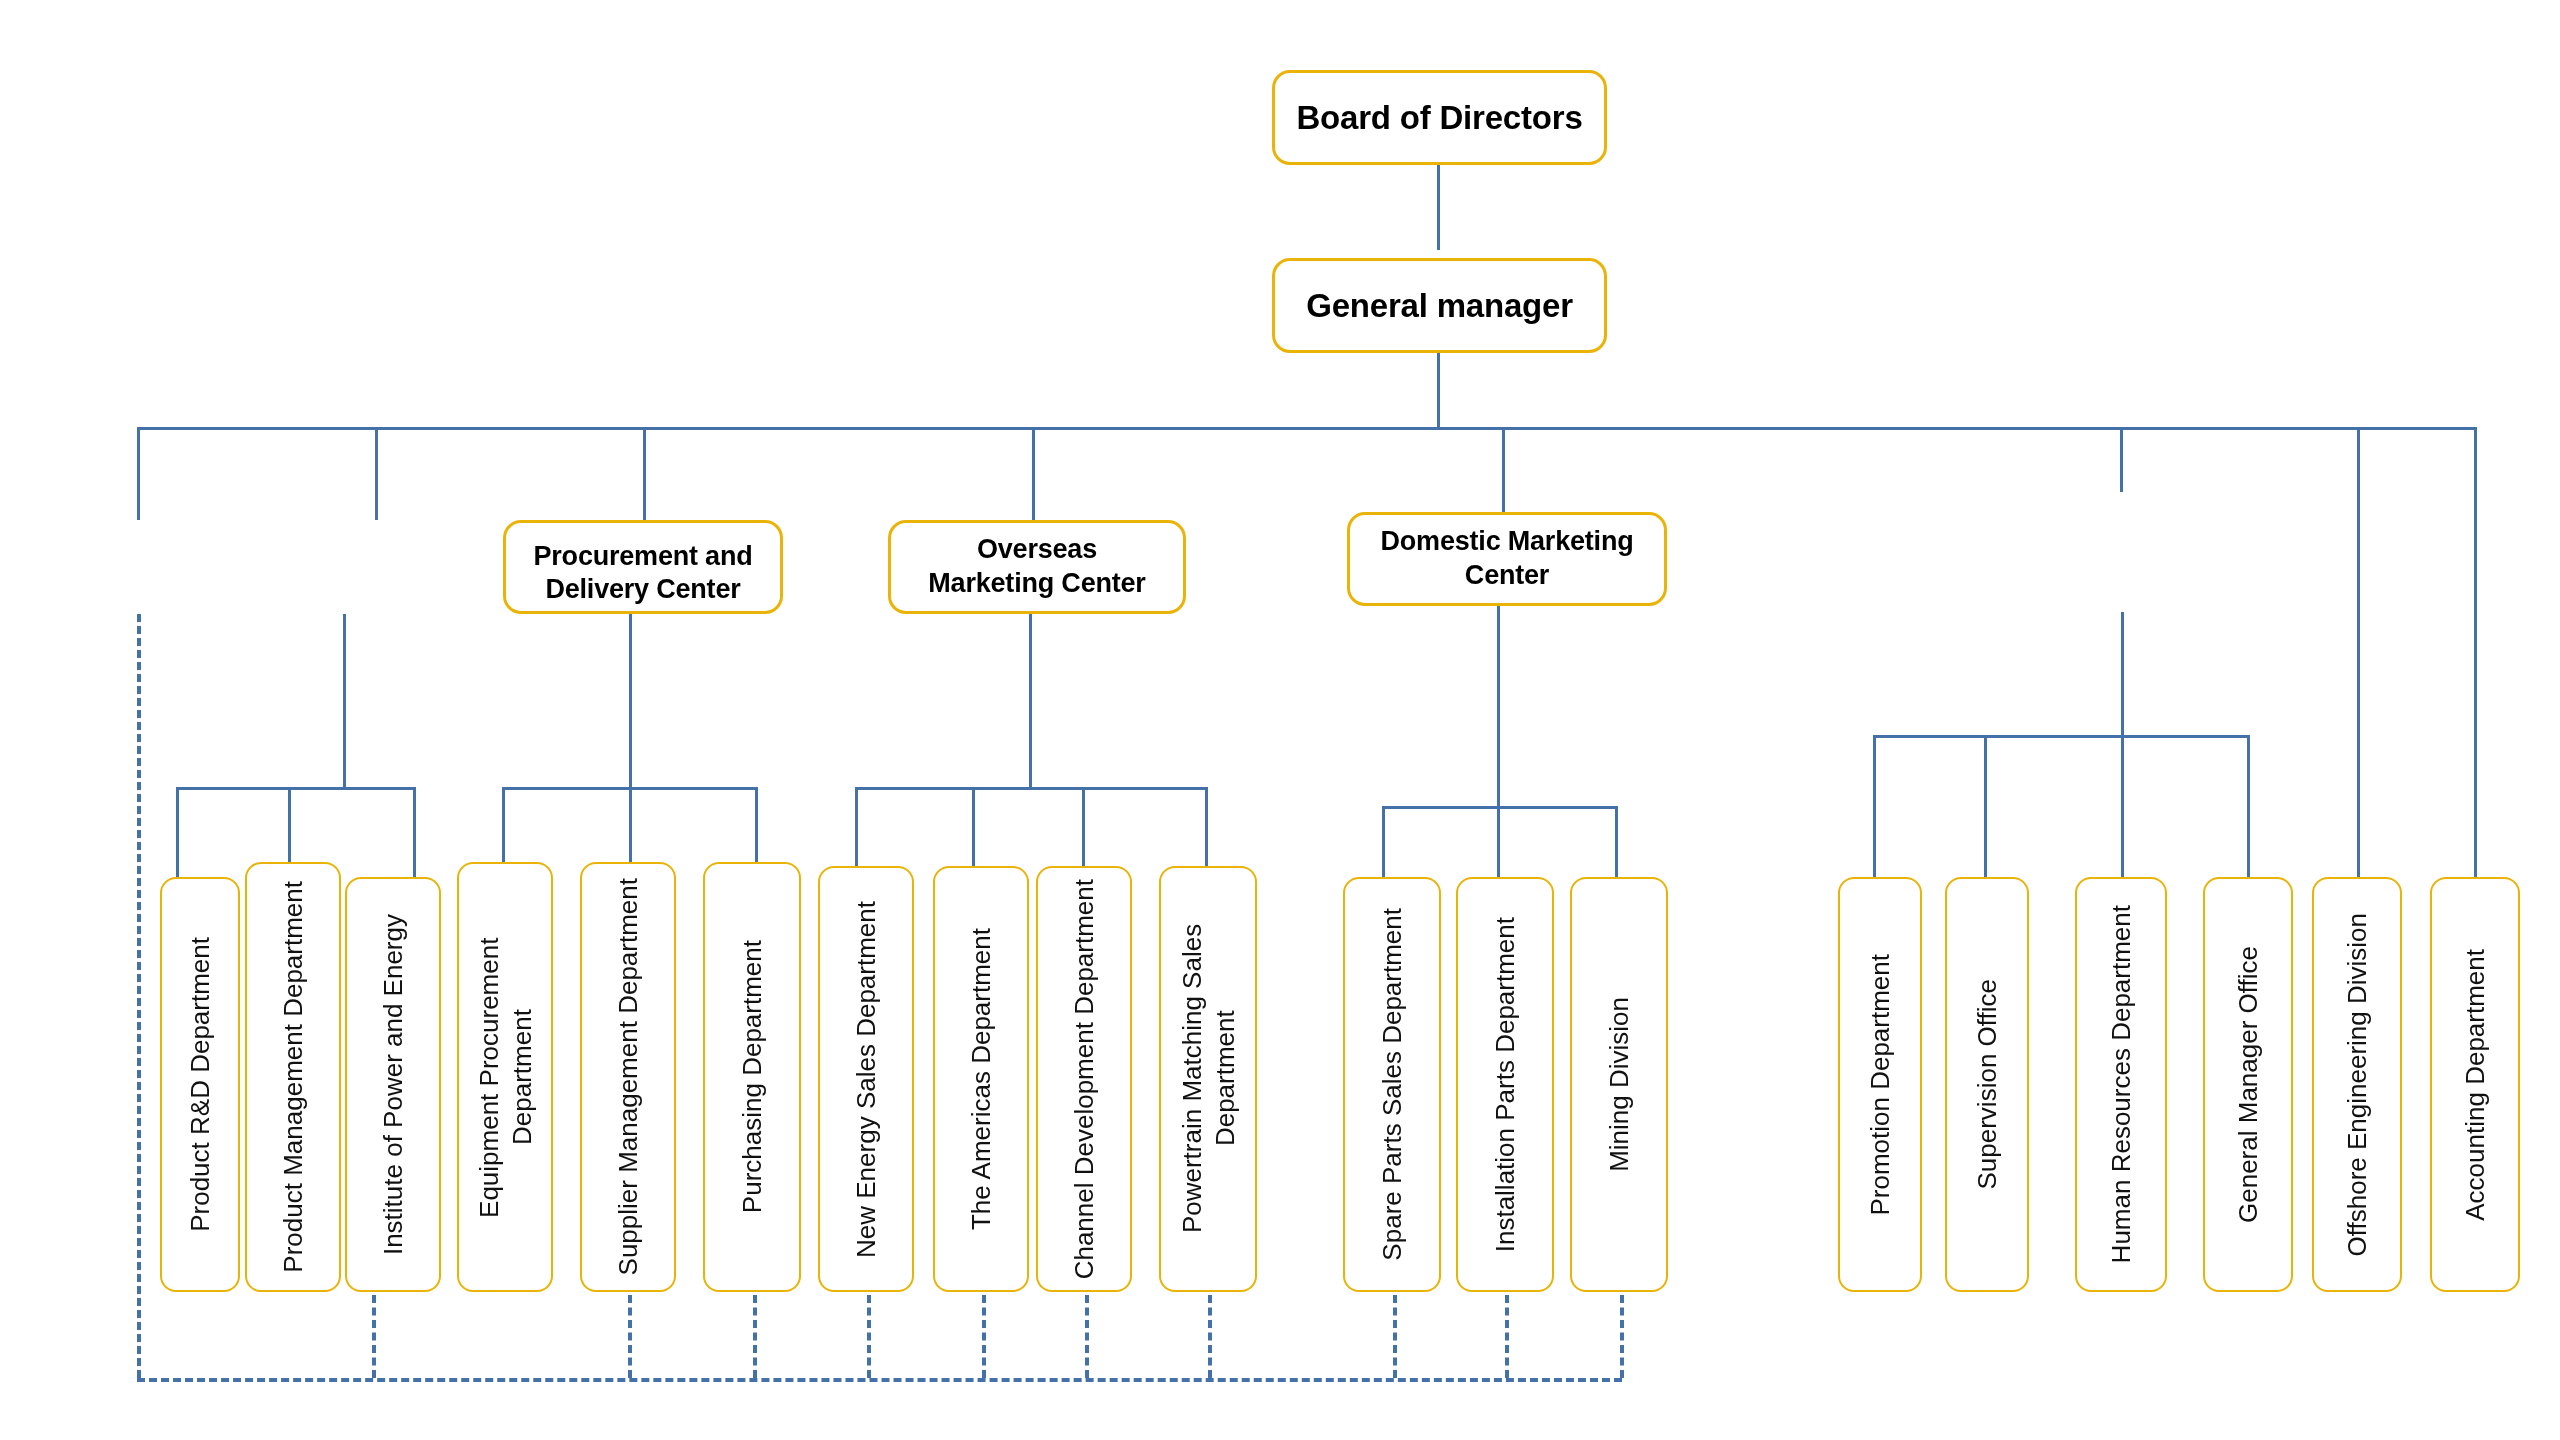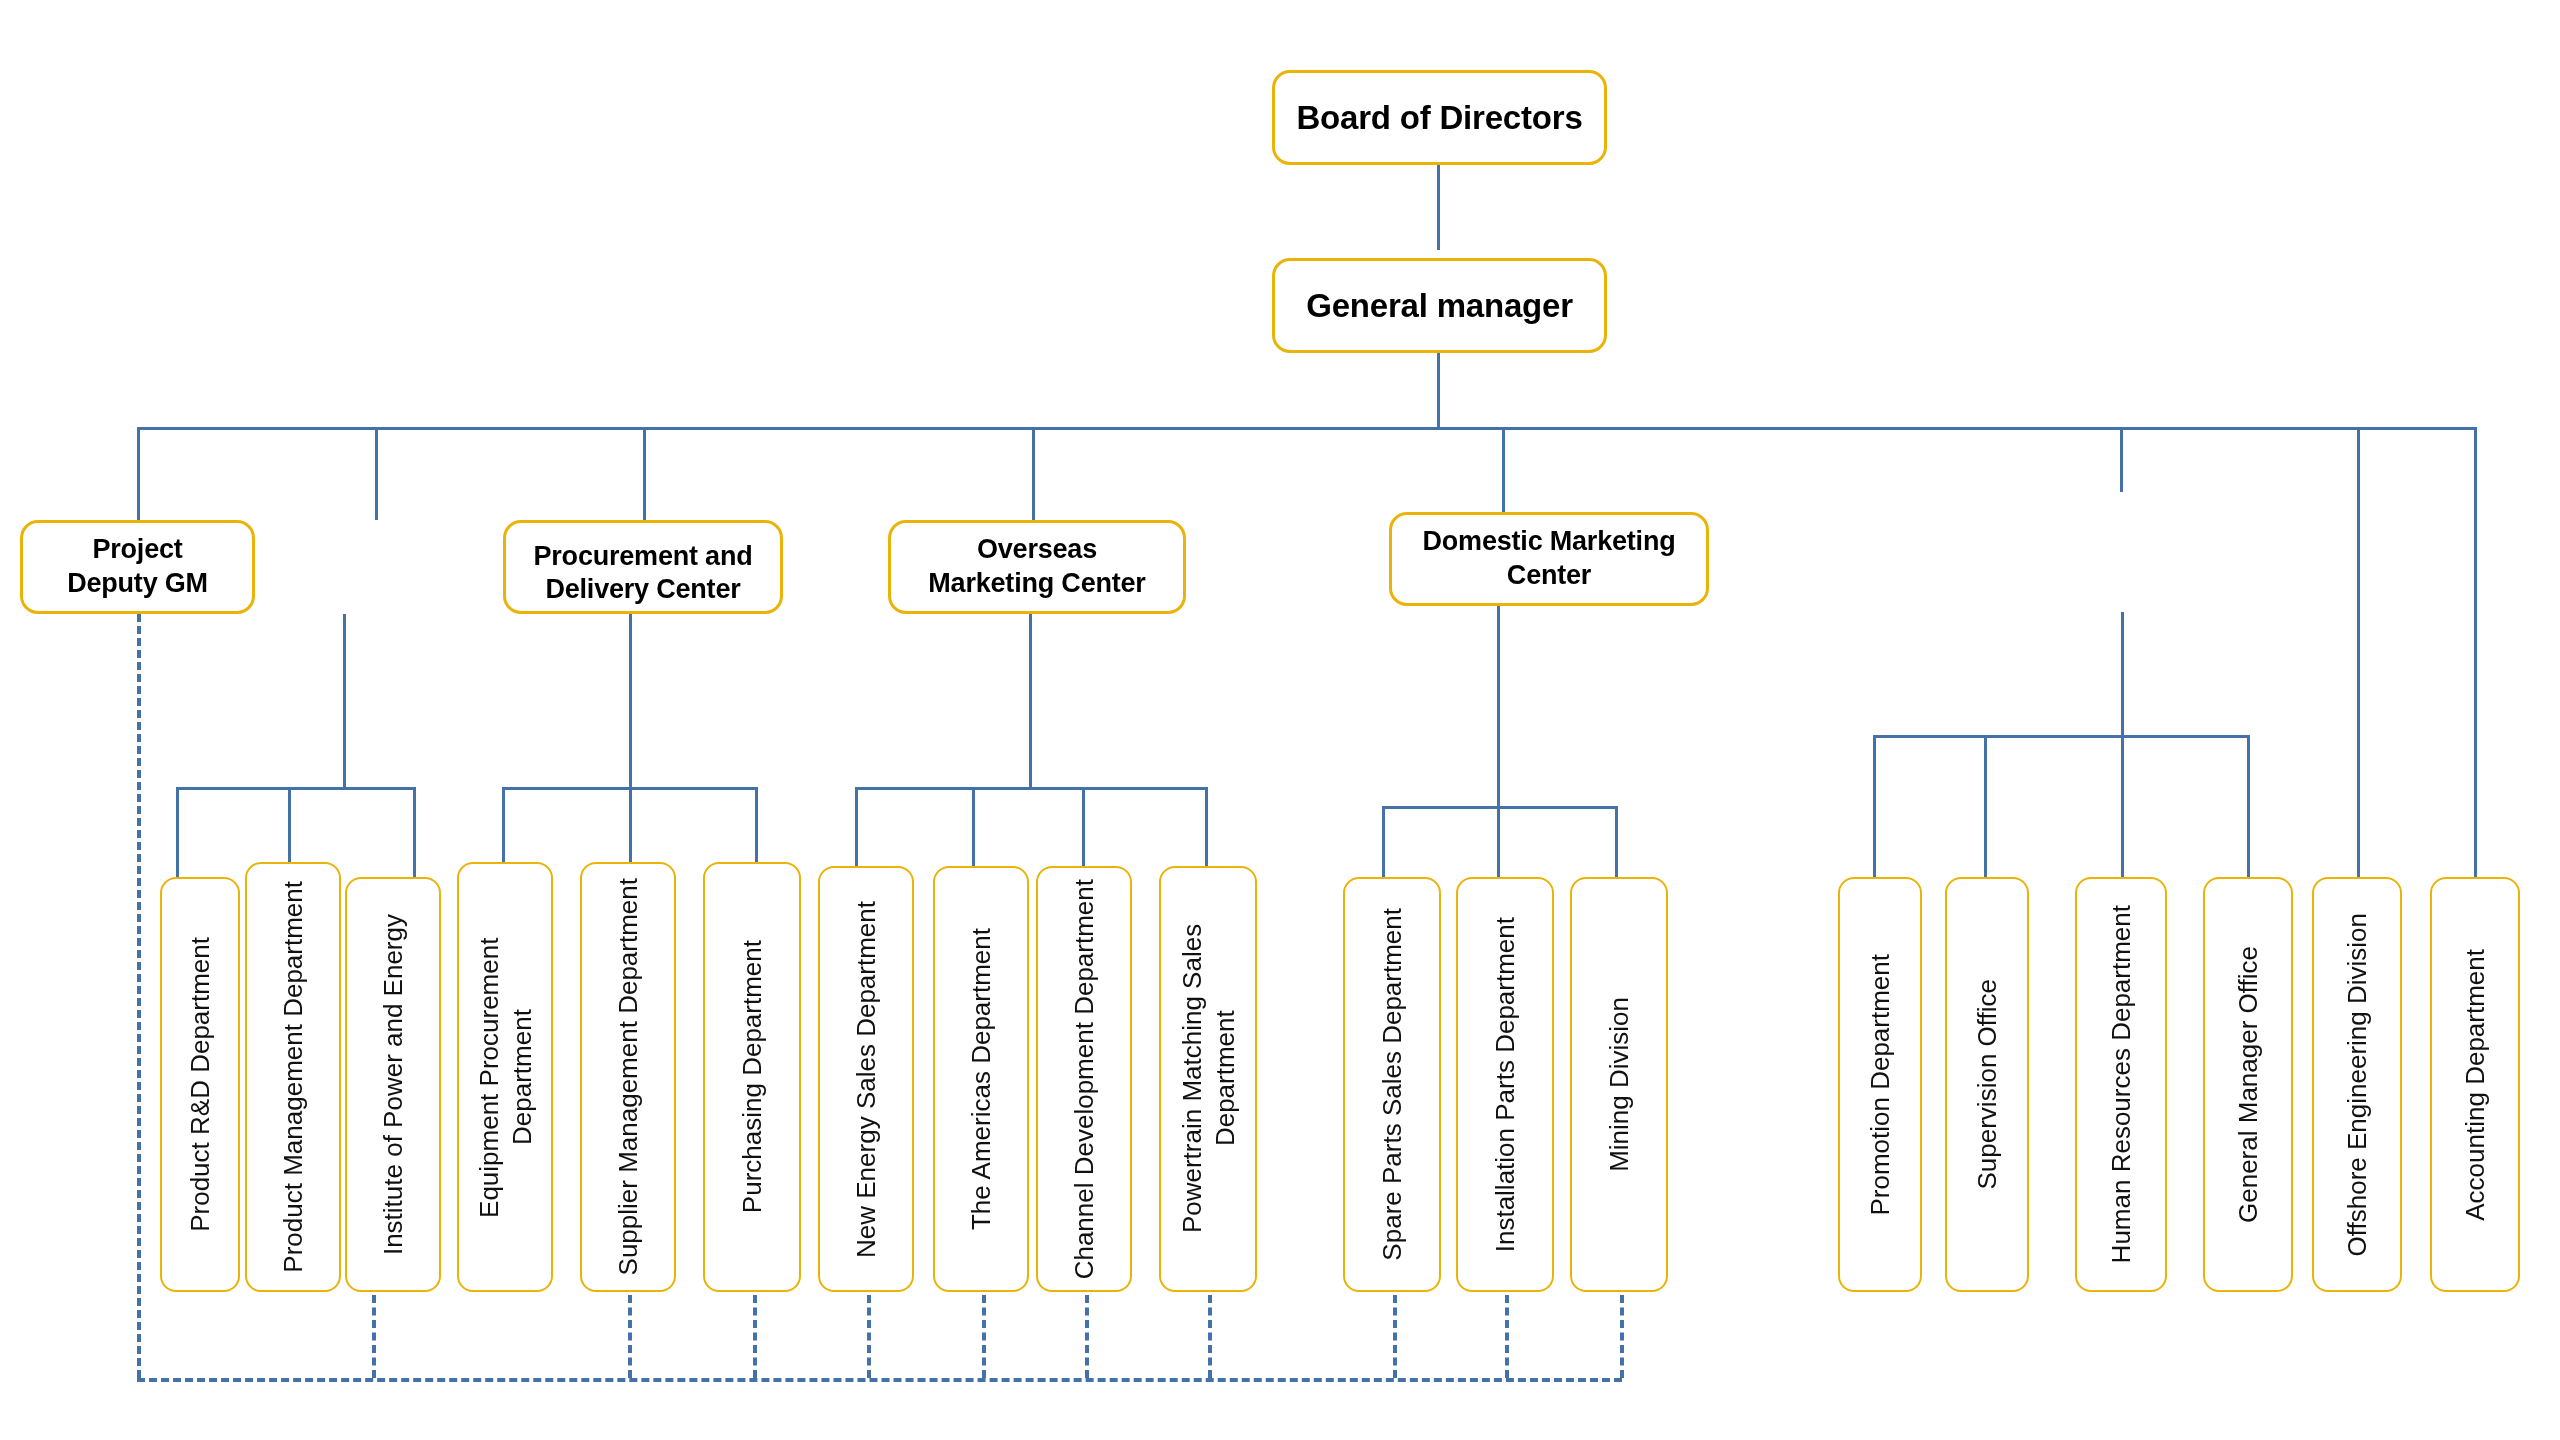--- a/index.html
+++ b/index.html
@@ -129,37 +129,33 @@
   <div class="dash-v" style="left:1620px;top:1295px;height:83px;"></div>
 
   <div class="node top" style="left:1272px;top:70px;width:335px;height:95px;">
     <span>Board of Directors</span>
   </div>
 
   <div class="node top" style="left:1272px;top:258px;width:335px;height:95px;">
     <span>General manager</span>
   </div>
 
-  <div class="node center" style="left:20px;top:520px;width:235px;height:94px;white-space:pre-line;">
-    <span>Project
-Deputy GM</span>
-  </div>
 
 
   <div class="node center" style="left:503px;top:520px;width:280px;height:94px;white-space:pre-line;align-items:flex-end;">
     <span>Procurement and
 Delivery Center</span>
   </div>
 
   <div class="node center" style="left:888px;top:520px;width:298px;height:94px;white-space:pre-line;">
     <span>Overseas
 Marketing Center</span>
   </div>
 
-  <div class="node center" style="left:1347px;top:512px;width:320px;height:94px;white-space:pre-line;margin-left:42px;">
+  <div class="node center" style="left:1347px;top:512px;width:320px;height:94px;white-space:pre-line;">
     <span>Domestic Marketing
 Center</span>
   </div>
 
 
   <div class="node leaf" style="left:160px;top:877px;width:80px;height:415px;">
     <span class="vtext">Product R&amp;D Department</span>
   </div>
   <div class="node leaf" style="left:245px;top:862px;width:96px;height:430px;">
     <span class="vtext">Product Management Department</span>

